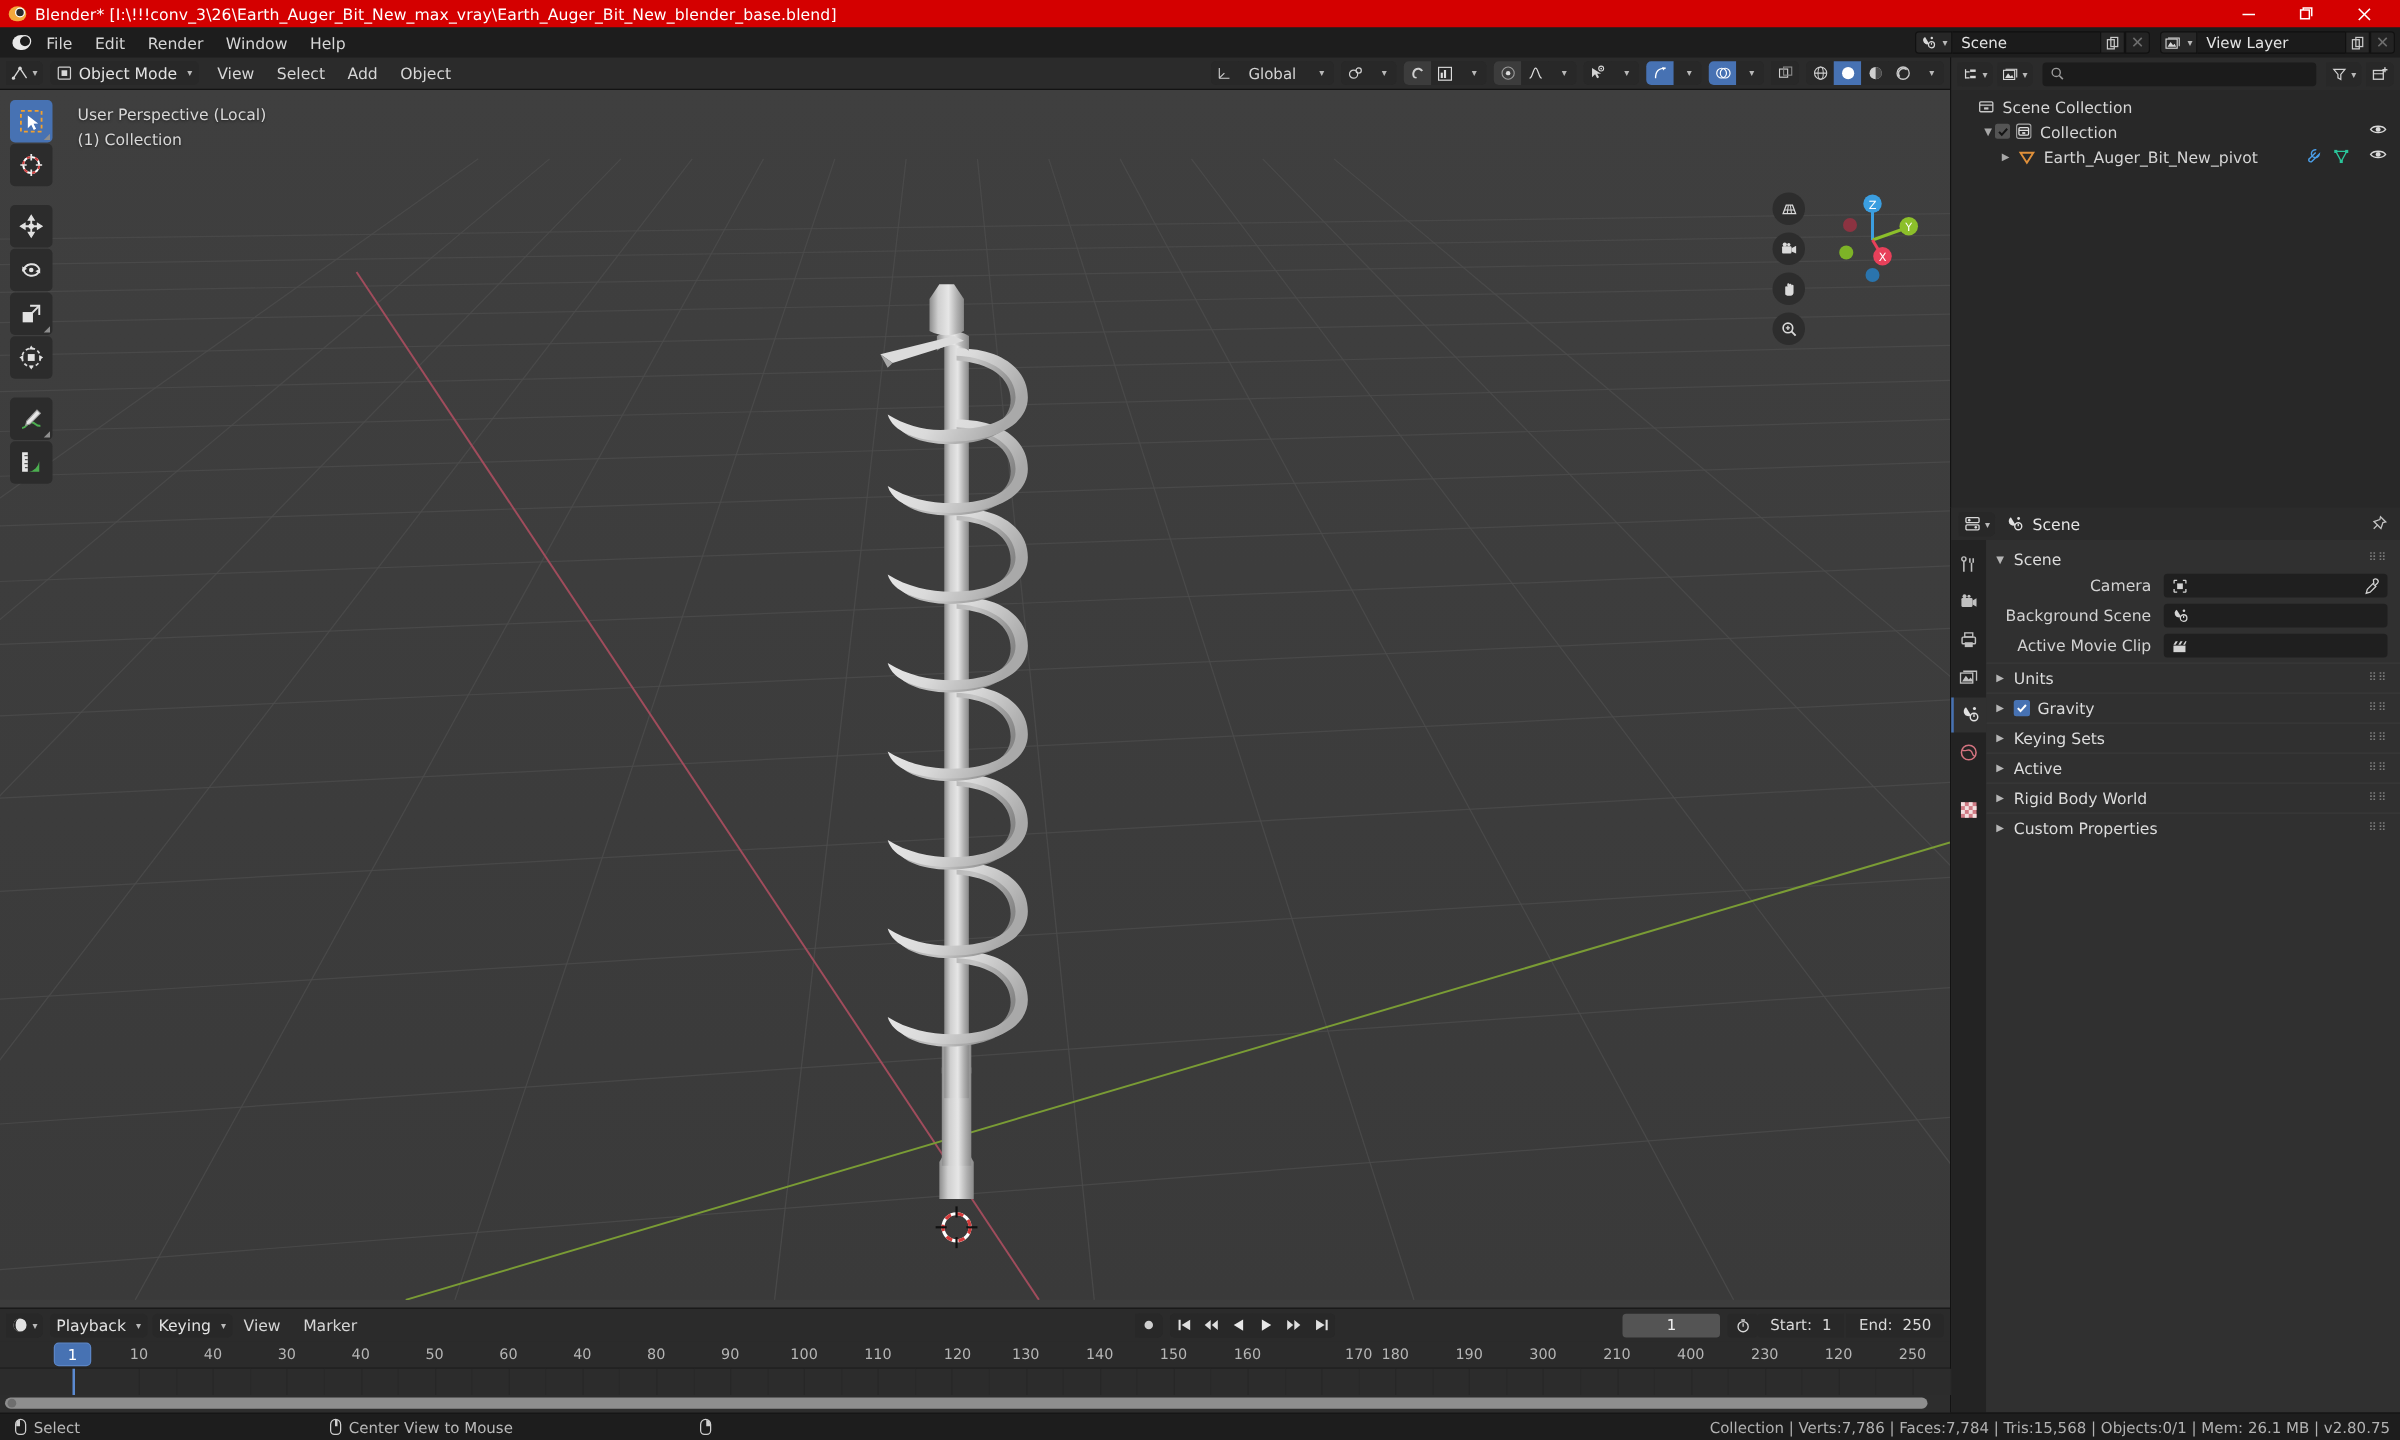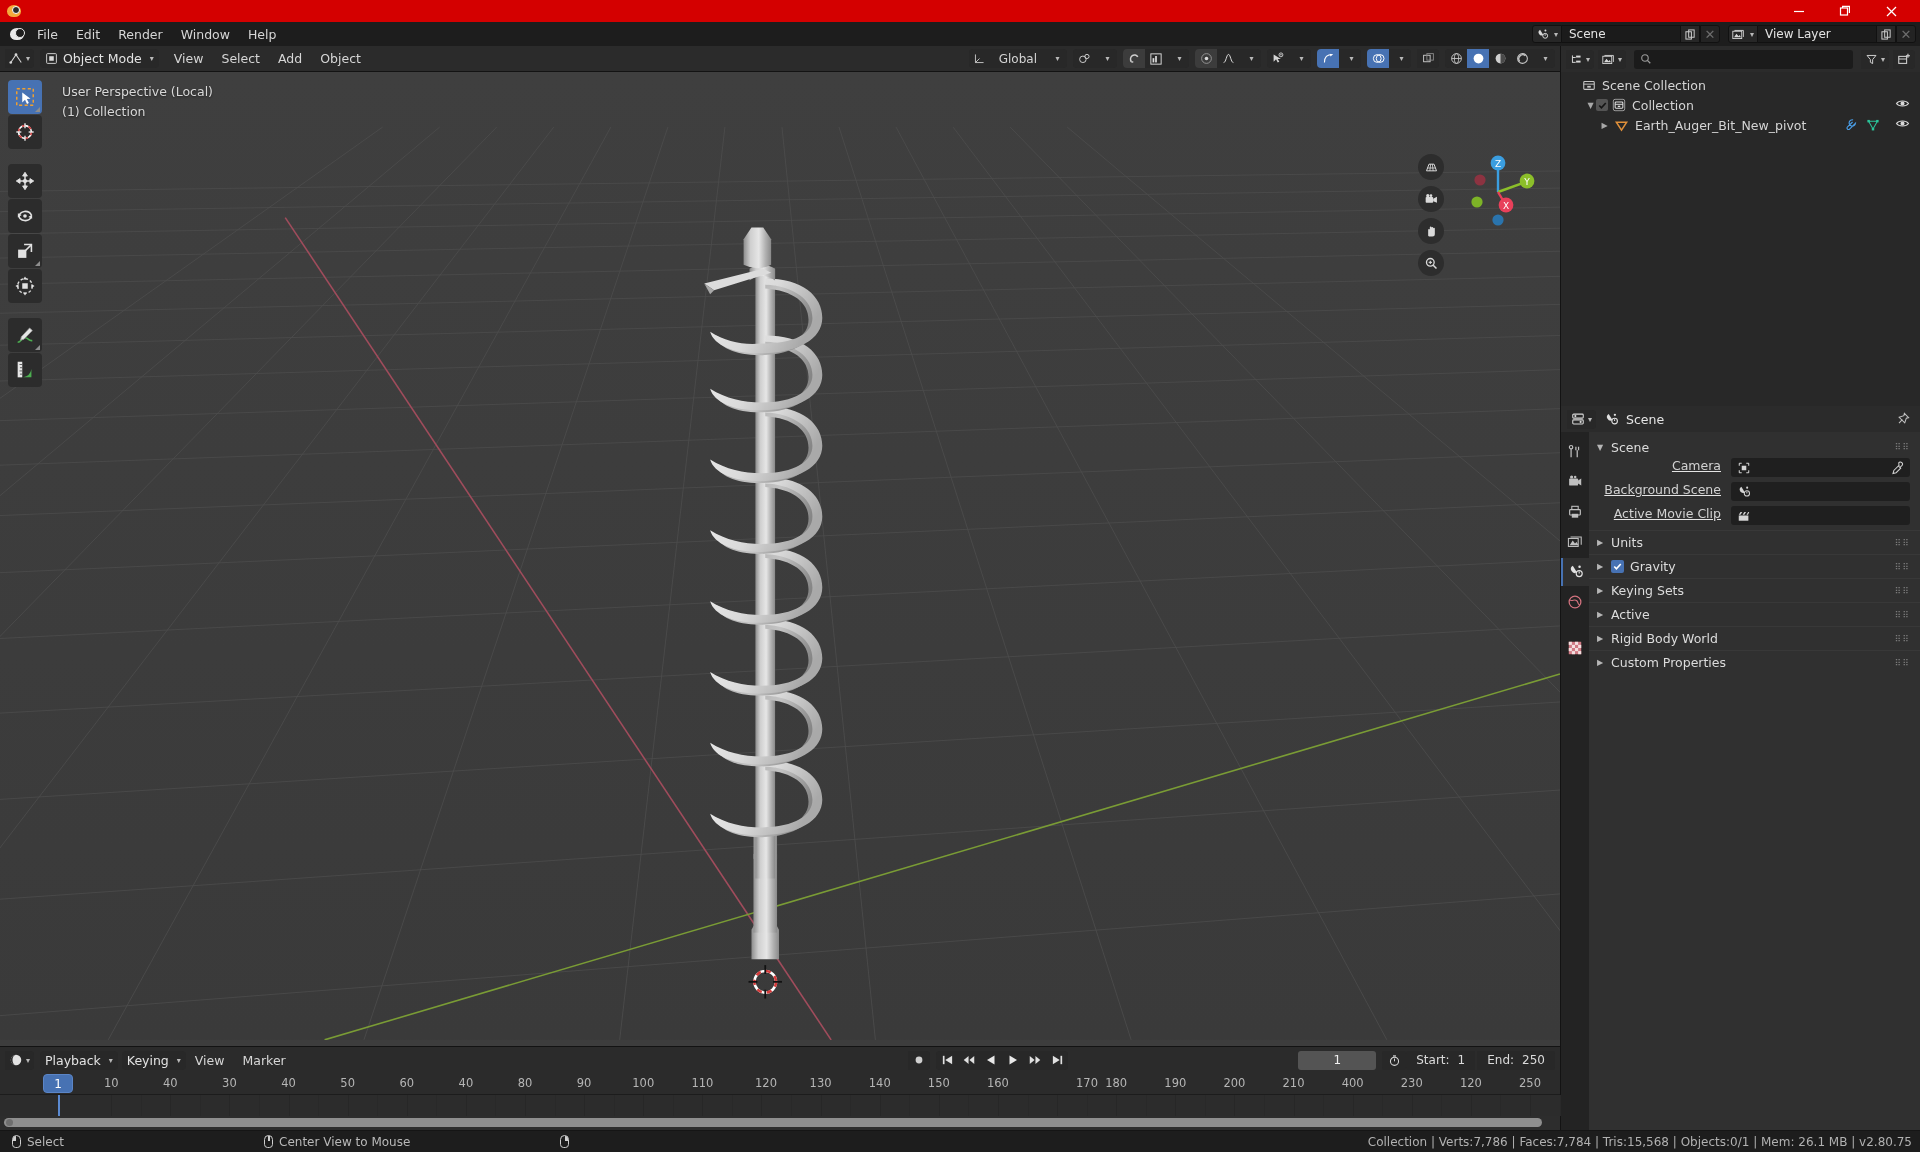--- a/index.html
+++ b/index.html
@@ -164,21 +164,21 @@
   .prhead { height: 26px; background: #2b2b2b; display: flex; align-items: center; padding: 0 6px; gap: 8px; }
   .prbody { flex: 1 1 auto; display: flex; min-height: 0; }
   .prtabs { width: 28px; flex: 0 0 28px; background: #232323; padding-top: 6px;
             display: flex; flex-direction: column; align-items: center; gap: 2px;}
   .prtab { width: 28px; height: 28px; display: flex; align-items: center; justify-content: center; }
   .prtab.active { background: #303030; border-left: 2px solid #4772b3; }
   .prmain { flex: 1 1 auto; background: #303030; padding: 4px 0 0 0; overflow: hidden;}
   .panelhdr { height: 22px; display: flex; align-items: center; padding: 0 8px; font-size: 12.5px; color: #dcdcdc; position:relative;}
   .panelhdr .dots { position: absolute; right: 10px; color: #7b7b7b; letter-spacing: 1px; font-size: 9px; }
   .tri { font-size: 8px; color: #b6b6b6; width: 14px; display: inline-block; }
-  .proprow { height: 21px; display: flex; align-items: flex-start; padding: 0 10px 0 0; margin-bottom: 3px; text-decoration: underline;}
+  .proprow { height: 21px; display: flex; align-items: center; padding: 0 10px 0 0; margin-bottom: 3px;}
   .proplbl { width: 142px; text-align: right; padding-right: 10px; font-size: 12.5px; color: #d2d2d2; }
   .propfield { flex: 1 1 auto; height: 19px; background: #1f1f1f; border-radius: 3px; display: flex; align-items: center;
                padding: 0 6px; gap: 6px; position:relative; }
   .sect { height: 24px; display: flex; align-items: center; padding: 0 8px; font-size: 12.5px; color: #dcdcdc;
           border-top: 1px solid #383838; position:relative;}
   .sect .dots { position:absolute; right: 10px; color:#7b7b7b; letter-spacing:1px; font-size:9px;}
   .ck2 { width: 13px; height: 13px; background: #4772b3; border-radius: 2px; display:flex; align-items:center;
          justify-content:center; margin-right: 6px;}
   .ck2 svg { display:block; }
 
@@ -199,20 +199,21 @@
 </head>
 <body>
 
 <div id="app">
 
   <div class="titlebar">
     <div class="logo">
       <div class="outer"></div>
         <div class="inner"></div>
     </div>
+    <div class="ttext">Blender* [I:\!!!conv_3\26\Earth_Auger_Bit_New_max_vray\Earth_Auger_Bit_New_blender_base.blend]</div>
     <div class="spacer"></div>
     <div class="wbtn">
       <svg width="12" height="12" viewBox="0 0 12 12">
           <line x1="1" y1="6.5" x2="11" y2="6.5" stroke="#fff" stroke-width="1.2"></line>
         </svg>
     </div>
     <div class="wbtn">
       <svg width="12" height="12" viewBox="0 0 12 12">
         <rect x="1.5" y="3" width="7" height="7" fill="none" stroke="#fff" stroke-width="1.2"></rect>
         <polyline points="3.6,3 3.6,1.3 10.4,1.3 10.4,8" fill="none" stroke="#fff" stroke-width="1.2"></polyline>
@@ -811,21 +812,21 @@
               <div class="tick" style="left: 643.253px;">100</div>
               <div class="tick" style="left: 702.369px;">110</div>
               <div class="tick" style="left: 766px;">120</div>
               <div class="tick" style="left: 820.602px;">130</div>
               <div class="tick" style="left: 879.719px;">140</div>
               <div class="tick" style="left: 938.835px;">150</div>
               <div class="tick" style="left: 997.952px;">160</div>
               <div class="tick" style="left: 1087px;">170</div>
               <div class="tick" style="left: 1116.18px;">180</div>
               <div class="tick" style="left: 1175.3px;">190</div>
-              <div class="tick" style="left: 1234.42px;">200</div>
+              <div class="tick" style="left: 1234.42px;">300</div>
               <div class="tick" style="left: 1293.53px;">210</div>
               <div class="tick" style="left: 1352.65px;">400</div>
               <div class="tick" style="left: 1411.77px;">230</div>
               <div class="tick" style="left: 1470.88px;">120</div>
               <div class="tick" style="left: 1530px;">250</div>
               <div class="playhead-top" style="left: 58px;">1</div>
             </div>
           <div class="tlkeyarea" id="tl-keys">
               <div class="vline" style="left: 111.205px;"></div>
               <div class="vline" style="left: 140.763px; background: rgb(41, 41, 41);"></div>

